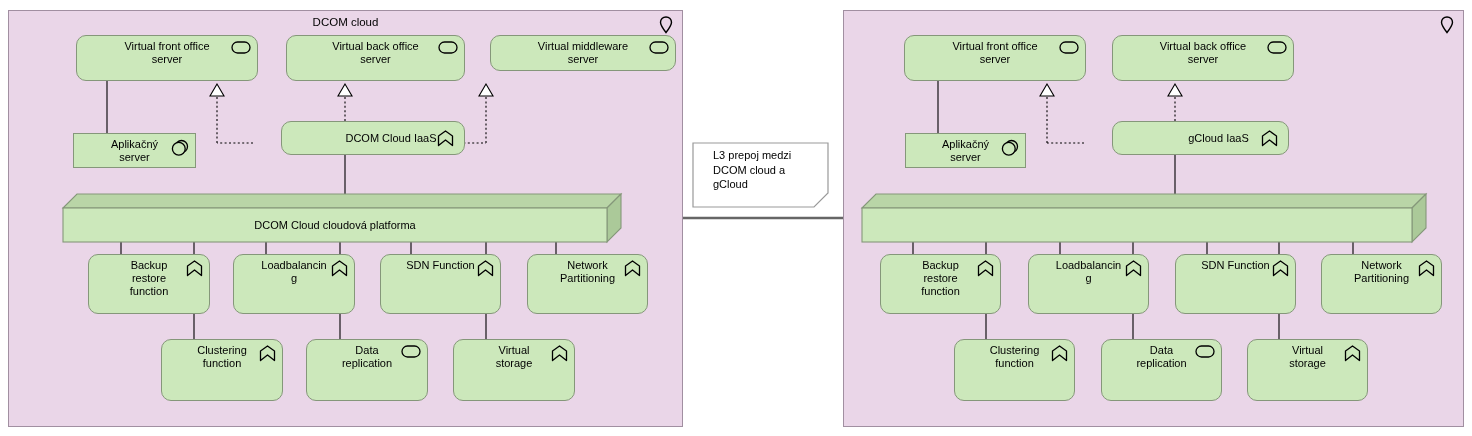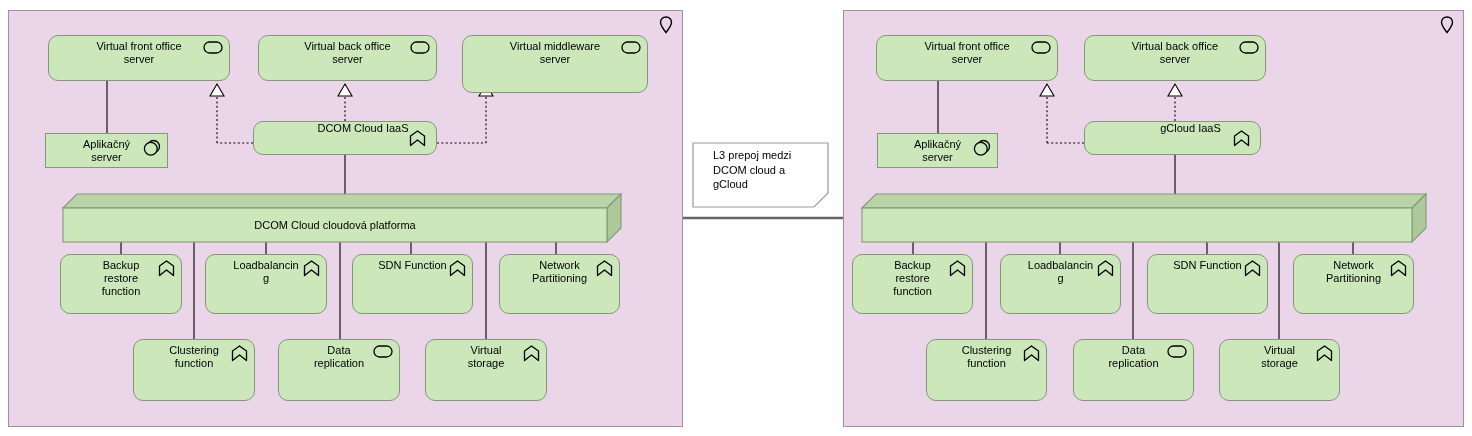--- a/index.html
+++ b/index.html
@@ -10,36 +10,37 @@
   .pin path{fill:none;stroke:#000;stroke-width:1.4;}
   .overlay{position:absolute;left:0;top:0;z-index:2;pointer-events:none;}
   .ln{stroke:var(--connector-color);stroke-width:1.1;fill:none;}
   .dot{stroke-dasharray:2 2.4;}
   .tri{fill:#fff;stroke:var(--connector-color);stroke-width:1.1;}
   .assoc{stroke:var(--association-color);stroke-width:2.4;fill:none;}
   .pf{fill:var(--element-fill);stroke:var(--element-border);stroke-width:1.1;}
   .pt{fill:var(--platform-top-fill);stroke:var(--element-border);stroke-width:1.1;}
   .ps{fill:var(--platform-side-fill);stroke:var(--element-border);stroke-width:1.1;}
   .note-shape{fill:var(--note-fill);stroke:var(--note-border);stroke-width:1.2;}
-  .box{position:absolute;z-index:3;background:var(--element-fill);border:1px solid var(--element-border);box-sizing:border-box;display:flex;justify-content:center;align-items:flex-start;padding-top:4px;font-size:11px;line-height:13px;text-align:center;}
+  .box{position:absolute;z-index:3;background:var(--element-fill);border:1px solid var(--element-border);box-sizing:border-box;display:flex;justify-content:center;align-items:flex-start;padding-top:4px;font-size:11px;line-height:13px;text-align:center;margin-left:28px;}
   .box.r{border-radius:10px;}
-  .box.vc{align-items:flex-start;padding-top:0;padding-left:36px;}
+  .box.vc{align-items:center;padding-top:0;padding-left:36px;}
   .lbl{white-space:pre-line;}
   .plat{position:absolute;z-index:3;display:flex;align-items:center;justify-content:center;font-size:11px;text-align:left;background:transparent;}
   .ic{position:absolute;top:5px;right:6px;}
   .ic rect,.ic path,.ic circle{fill:none;stroke:#000;stroke-width:1.3;}
   .ic.ssw .front{fill:var(--element-fill);}
   .note-text{position:absolute;z-index:3;font-size:11px;line-height:14.5px;white-space:pre-line;margin-left:12px;}
 </style>
 </head>
 <body>
 
 <div class="canvas">
 
   <div class="cont" style="left:8px;top:10px;width:675px;height:417px">
+    <div class="cont-title">DCOM cloud</div>
     <svg class="pin" width="16" height="20" viewBox="0 0 16 20">
         <path d="M8,2 C4.7,2 2.5,4.4 2.5,7.2 C2.5,10.4 8,17.5 8,17.5 C8,17.5 13.5,10.4 13.5,7.2 C13.5,4.4 11.3,2 8,2 Z"></path>
       </svg>
   </div>
   <div class="cont" style="left:843px;top:10px;width:621px;height:417px">
     <svg class="pin" width="16" height="20" viewBox="0 0 16 20">
         <path d="M8,2 C4.7,2 2.5,4.4 2.5,7.2 C2.5,10.4 8,17.5 8,17.5 C8,17.5 13.5,10.4 13.5,7.2 C13.5,4.4 11.3,2 8,2 Z"></path>
       </svg>
   </div>
 
@@ -78,21 +79,21 @@
         <rect x="1" y="1" width="18" height="11" rx="5.5"></rect>
       </svg>
     </div>
   <div class="box r" style="left:258px;top:35px;width:179px;height:46px">
       <span class="lbl">Virtual back office
 server</span>
       <svg class="ic" width="20" height="13" viewBox="0 0 20 13">
         <rect x="1" y="1" width="18" height="11" rx="5.5"></rect>
       </svg>
     </div>
-  <div class="box r" style="left:462px;top:35px;width:186px;height:58px">
+  <div class="box r" style="left:462px;top:35px;width:186px;height:36px">
       <span class="lbl">Virtual middleware
 server</span>
       <svg class="ic" width="20" height="13" viewBox="0 0 20 13">
         <rect x="1" y="1" width="18" height="11" rx="5.5"></rect>
       </svg>
     </div>
   <div class="box" style="left:45px;top:133px;width:123px;height:35px">
       <span class="lbl">Aplikačný
 server</span>
       <svg class="ic ssw" width="18" height="18" viewBox="0 0 18 18">

